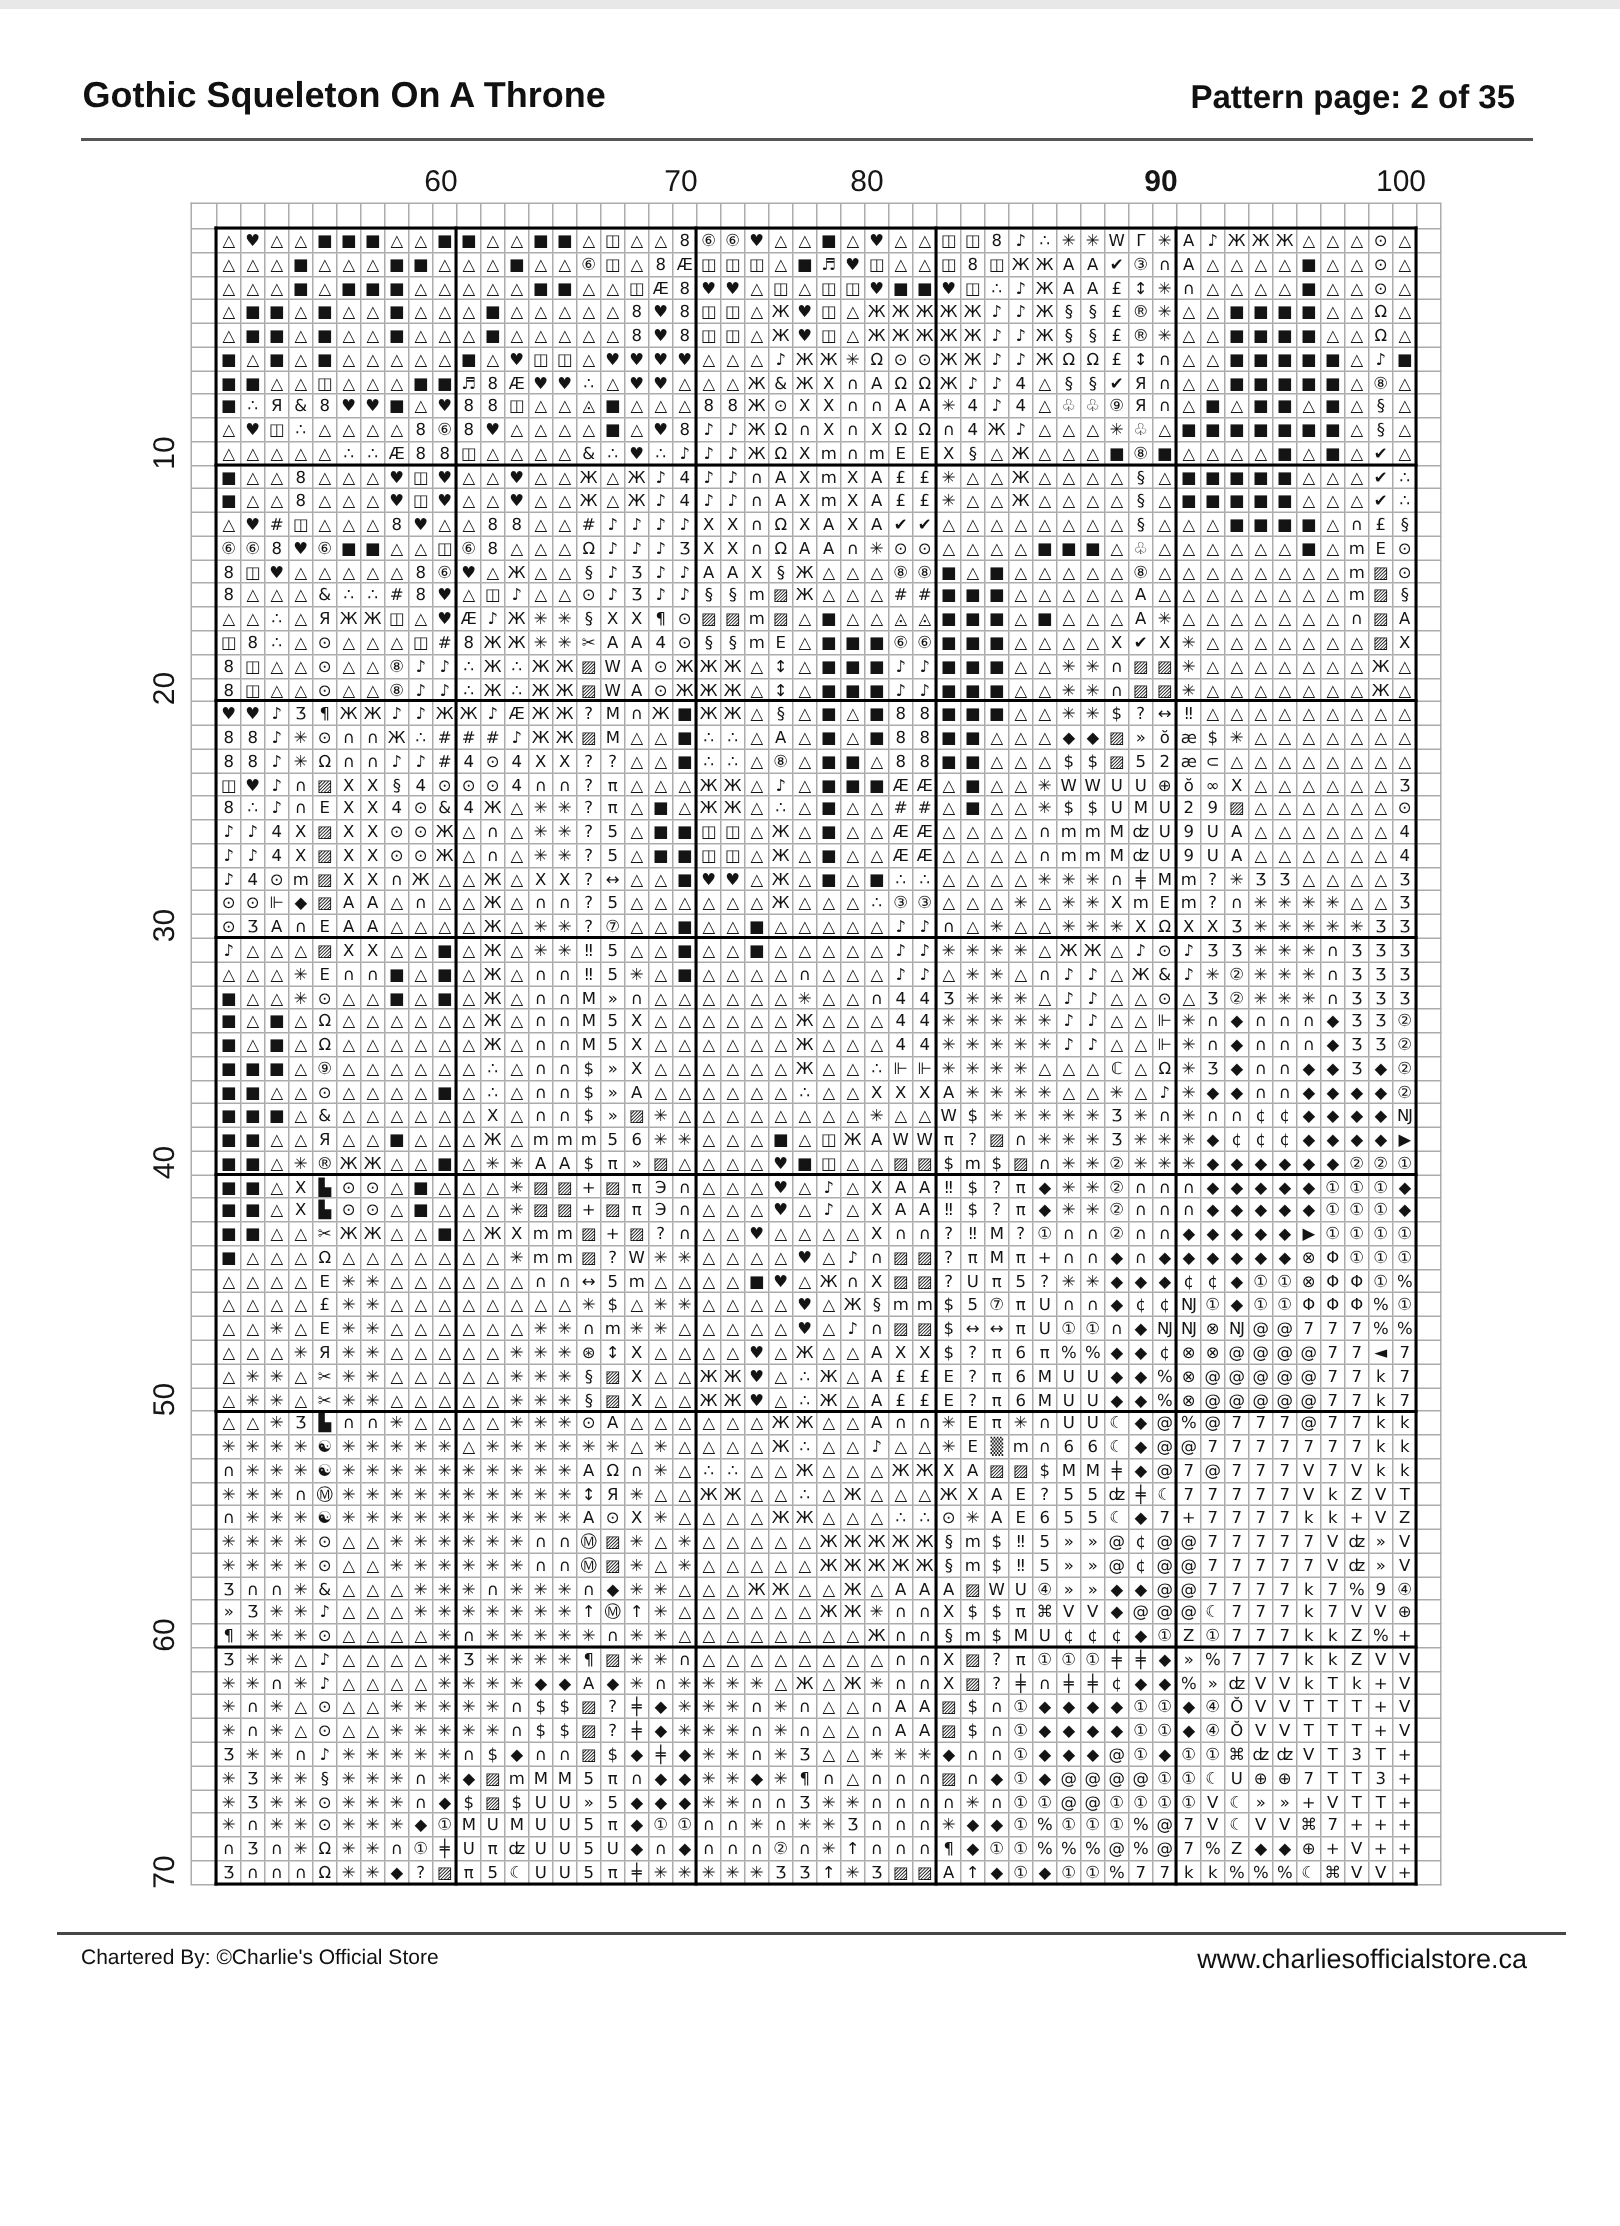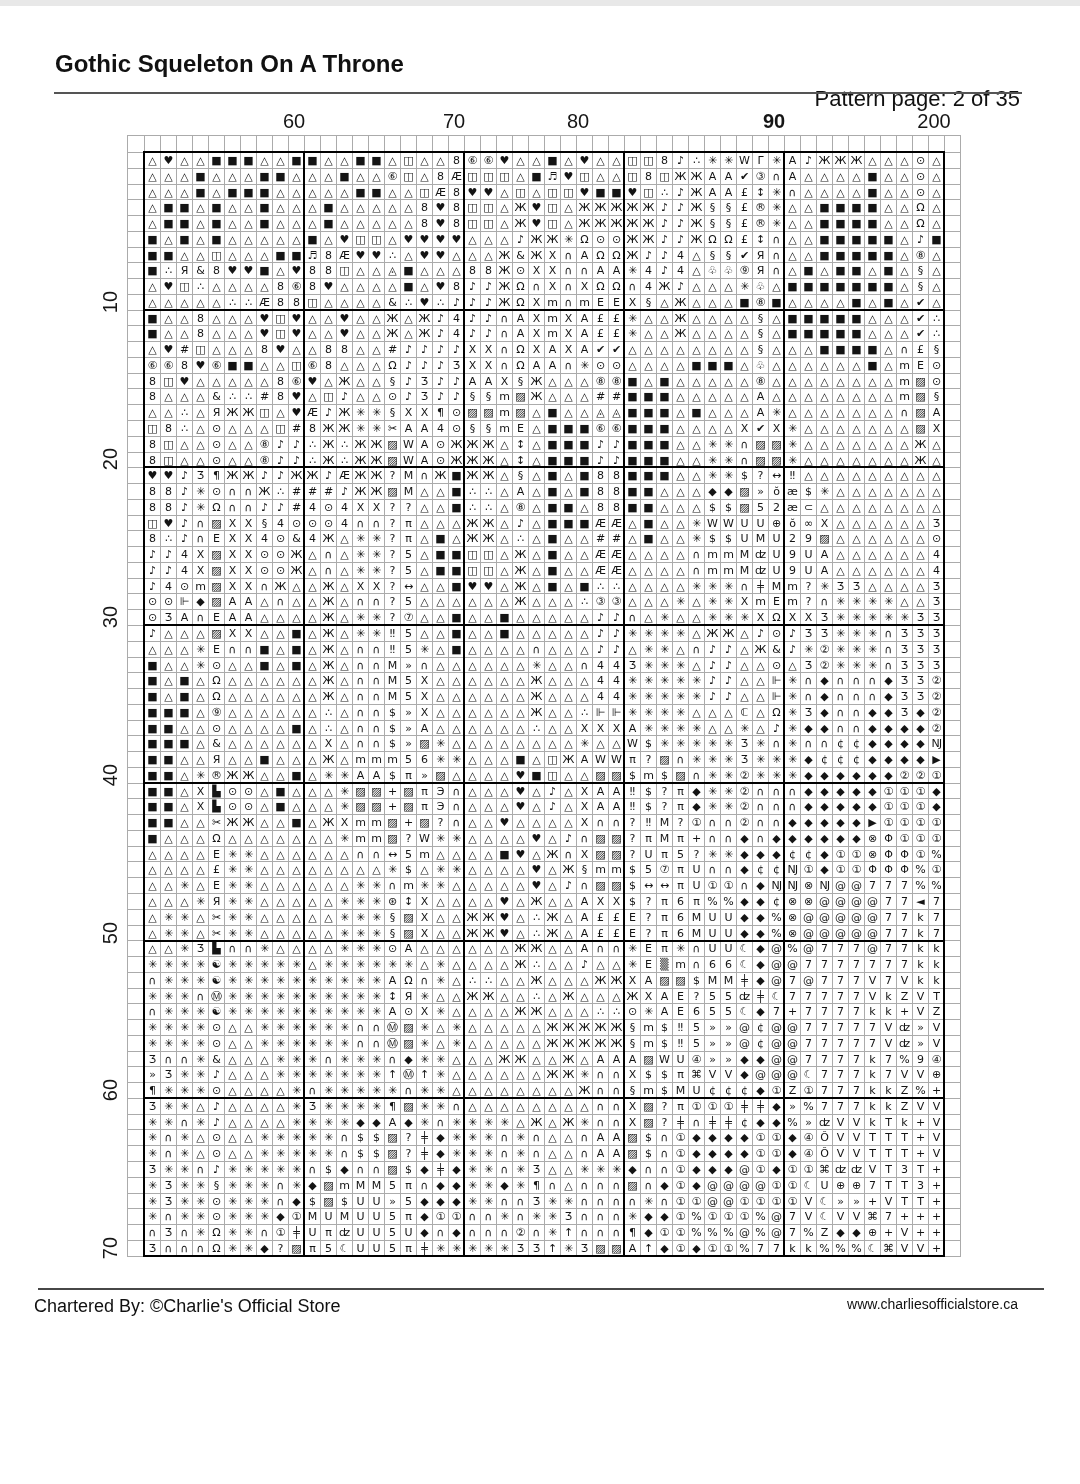--- a/index.html
+++ b/index.html
@@ -1,53 +1,53 @@
 <!DOCTYPE html>
 <html><head>
 <meta charset="utf-8">
 <style>
   html,body{margin:0;padding:0;background:#e9e9e9;}
   .page{position:relative;width:1080px;height:1484px;background:#ffffff;overflow:hidden;
         font-family:"Liberation Sans",sans-serif;}
   .scan-edge{position:absolute;left:0;top:0;width:100%;height:6px;background:#d8d8d8;opacity:.6;}
   .title{position:absolute;left:55px;top:50px;font-size:24px;font-weight:bold;color:#111;}
-  .page-label{position:absolute;right:60px;top:52px;font-size:22px;font-weight:normal;color:#111;margin-top:34px;}
+  .page-label{position:absolute;right:70px;top:52px;font-size:22px;font-weight:bold;color:#111;}
   .header-rule{position:absolute;left:54px;right:58px;top:92px;height:2px;background:#555;}
   .col-label{position:absolute;top:110px;width:60px;margin-left:-30px;text-align:center;
              font-size:20px;color:#161616;}
   .row-label{position:absolute;left:92px;width:34px;height:20px;margin-top:-10px;text-align:center;
              font-size:20px;color:#161616;transform:rotate(-90deg);}
   .grid{position:absolute;left:127px;top:135px;display:grid;
         grid-template-columns:17px repeat(50,16px) 16px;
         grid-template-rows:17px repeat(70,15.77px);
         border-top:1px solid #ababab;border-left:1px solid #ababab;background:#fff;}
   .cell{border-right:1px solid #ababab;border-bottom:1px solid #ababab;
         font-family:"DejaVu Sans",sans-serif;font-size:11px;line-height:15.6px;
         text-align:center;color:#141414;overflow:hidden;}
   .boldline{position:absolute;background:#000;}
   .footer-rule{position:absolute;left:38px;right:36px;top:1288px;height:2px;background:#474747;}
-  .footer-left{position:absolute;left:34px;top:1296px;font-size:18px;color:#111;}
-  .footer-right{position:absolute;right:62px;top:1296px;font-size:14px;color:#111;}
+  .footer-left{position:absolute;left:54px;top:1296px;font-size:14px;color:#111;}
+  .footer-right{position:absolute;right:62px;top:1296px;font-size:18px;color:#111;}
 </style>
 </head>
 <body>
 
 <div class="page">
   <div class="scan-edge"></div>
 
   <div class="title">Gothic Squeleton On A Throne</div>
   <div class="page-label">Pattern page: 2 of 35</div>
   <div class="header-rule"></div>
 
   <div id="labels">
       <div class="col-label" style="left: 294px;">60</div>
       <div class="col-label" style="left: 454px;">70</div>
       <div class="col-label" style="left: 578px;">80</div>
       <div class="col-label" style="left: 774px; font-weight: bold;">90</div>
-      <div class="col-label" style="left: 934px;">200</div>
+      <div class="col-label" style="left: 934px;">100</div>
       <div class="row-label" style="top: 301.7px;">10</div>
       <div class="row-label" style="top: 459.4px;">20</div>
       <div class="row-label" style="top: 617.1px;">30</div>
       <div class="row-label" style="top: 774.8px;">40</div>
       <div class="row-label" style="top: 932.5px;">50</div>
       <div class="row-label" style="top: 1090.2px;">60</div>
       <div class="row-label" style="top: 1247.9px;">70</div>
     </div>
   <div class="grid" id="grid">
       <div class="cell"></div>

